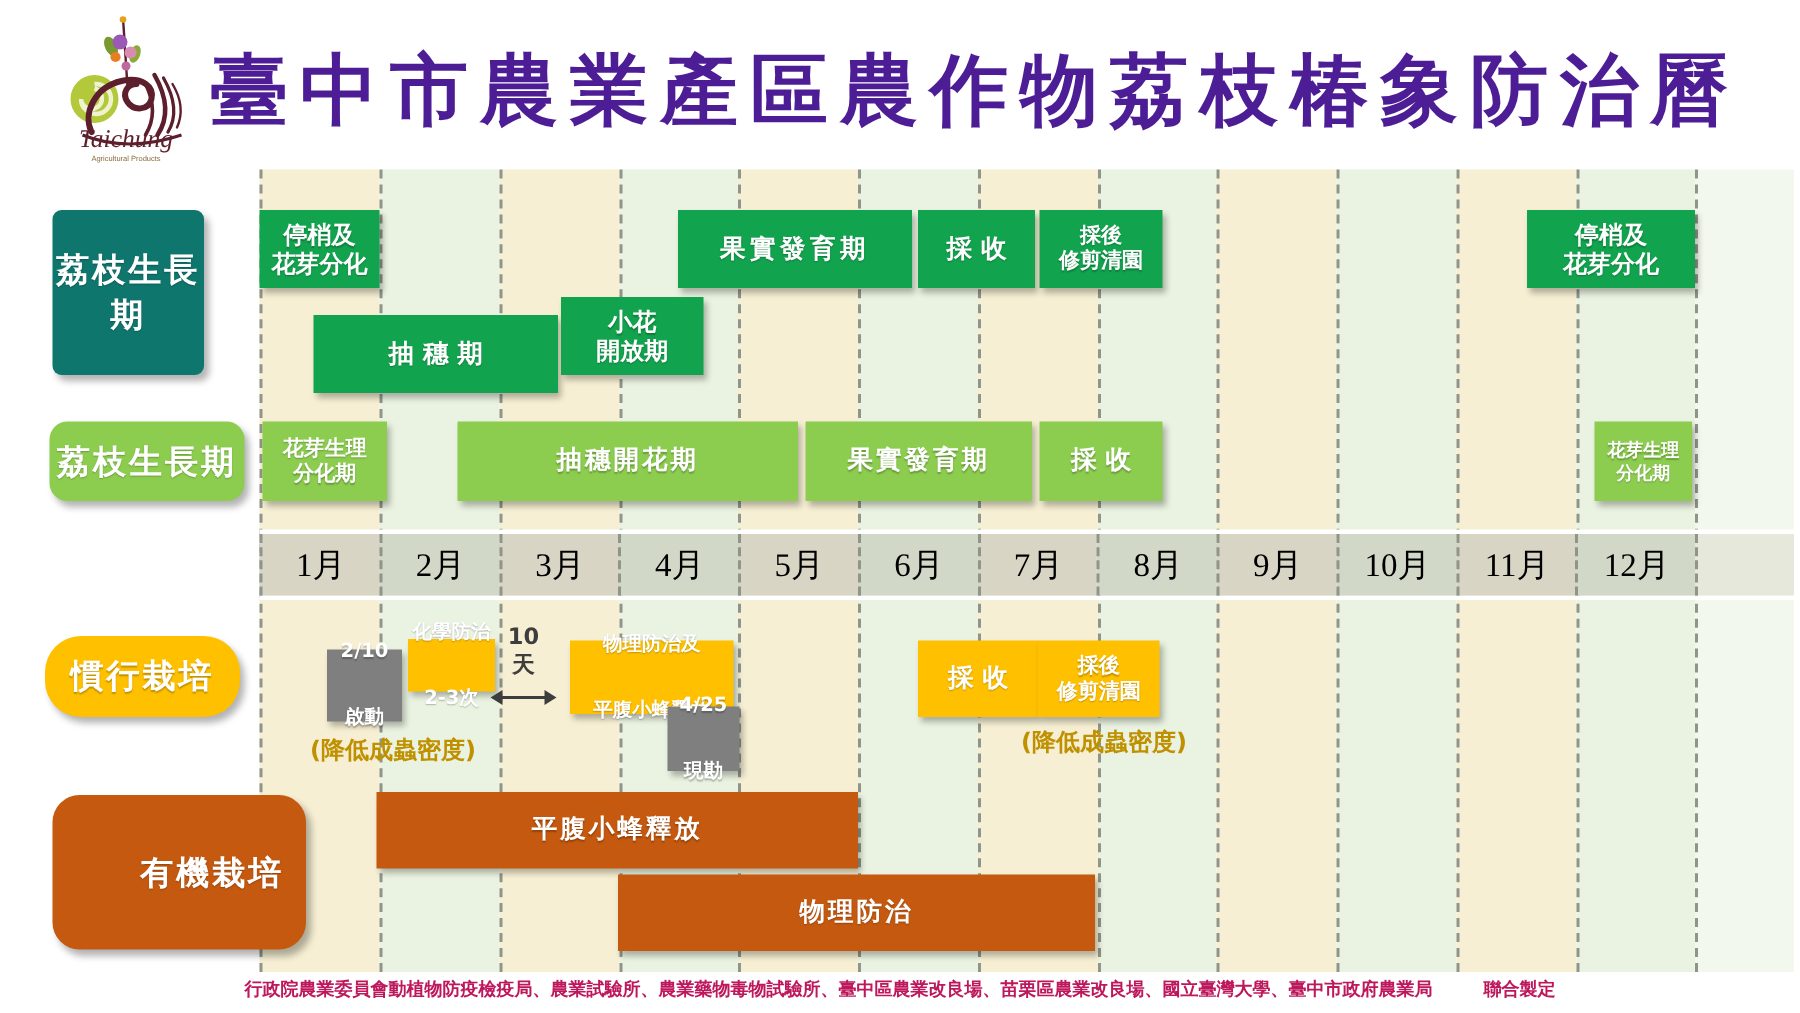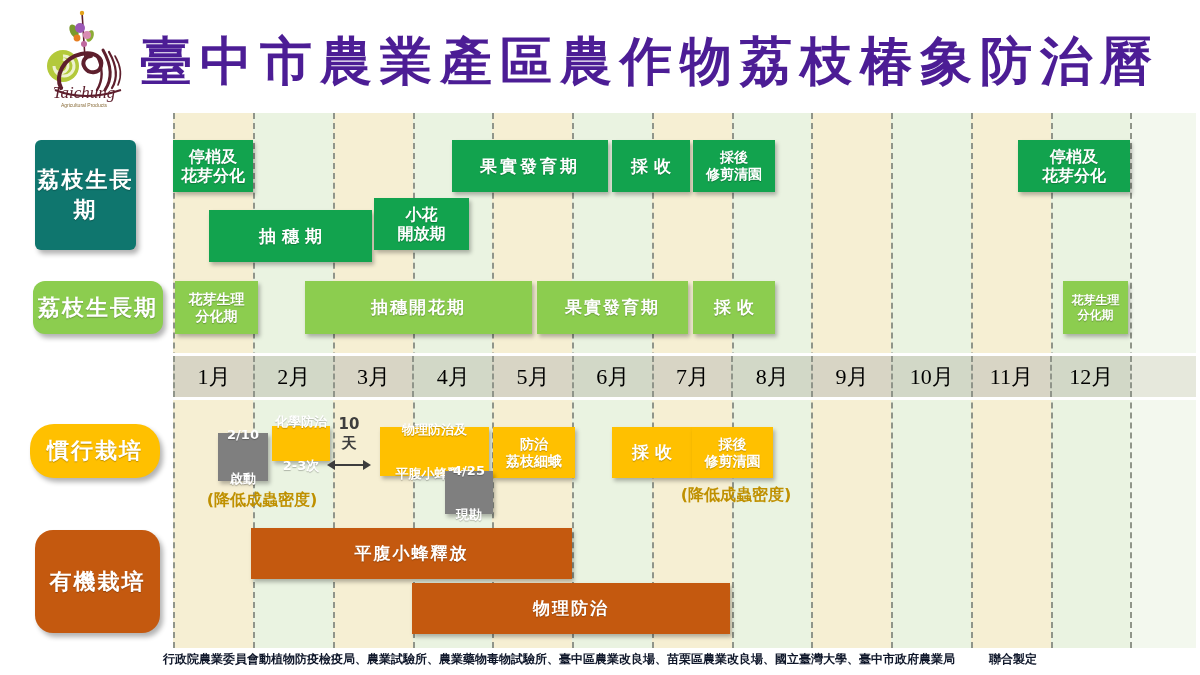--- a/index.html
+++ b/index.html
@@ -54,21 +54,21 @@
             text-align:center;}
   .interval span{display:block;}
   .darrow{position:absolute;height:2px;background:#3d3d3d;}
   .darrow::before{content:"";position:absolute;left:-2px;top:-4px;border-top:5px solid transparent;
                   border-bottom:5px solid transparent;border-right:8px solid #3d3d3d;}
   .darrow::after{content:"";position:absolute;right:-2px;top:-4px;border-top:5px solid transparent;
                  border-bottom:5px solid transparent;border-left:8px solid #3d3d3d;}
 
   
   .footer{position:absolute;left:0;top:651px;width:1200px;text-align:center;
-          font-family:"Liberation Serif",serif;font-weight:bold;font-size:12px;color:#0f172a;white-space:nowrap;}
+          font-family:"Liberation Serif",serif;font-weight:bold;font-size:12px;color:#be185d;white-space:nowrap;}
   .footer .suffix{margin-left:34px;}
 
   .logo{position:absolute;left:33px;top:6px;width:102px;height:108px;}
 </style>
 </head>
 <body>
 
 <div class="canvas">
 
   <svg class="logo" viewBox="0 0 102 108">
@@ -120,21 +120,21 @@
     <div class="month-cell odd">9月</div>
     <div class="month-cell even">10月</div>
     <div class="month-cell odd">11月</div>
     <div class="month-cell even">12月</div>
     <div class="month-cell tail"></div>
   </div>
 
   <div class="row-label" style="left:35px;top:140px;width:101px;height:110px;border-radius:6px;background:#0f766e;">荔枝生長期</div>
   <div class="row-label" style="left:33px;top:281px;width:130px;height:53px;border-radius:12px;background:#8ccd4f;">荔枝生長期</div>
   <div class="row-label" style="left:30px;top:424px;width:130px;height:54px;border-radius:24px;background:#ffc000;">慣行栽培</div>
-  <div class="row-label" style="left:35px;top:530px;width:125px;height:103px;border-radius:18px;background:#c4590f;">有機栽培</div>
+  <div class="row-label" style="left:35px;top:530px;width:125px;height:103px;border-radius:18px;background:#c4590f;padding-left:44px;">有機栽培</div>
 
   <div class="bar dkgreen fs15" style="left:173px;top:140px;width:80px;height:52px;">
     <span>停梢及</span>
     <span>花芽分化</span>
   </div>
   <div class="bar dkgreen fs17" style="left:452px;top:140px;width:156px;height:52px;letter-spacing:3px;">
     <span>果實發育期</span>
   </div>
   <div class="bar dkgreen fs17" style="left:612px;top:140px;width:78px;height:52px;">
     <span>採 收</span>
@@ -188,24 +188,20 @@
   </div>
   <div class="darrow" style="left:329px;top:464px;width:40px;"></div>
   <div class="bar yellow fs13" style="left:380px;top:427px;width:109px;height:49px;align-items:center;">
     <span>物理防治及</span>
     <span>平腹小蜂釋放</span>
   </div>
   <div class="bar gray fs13" style="left:445px;top:471px;width:48px;height:43px;z-index:5;">
     <span>4/25</span>
     <span>現勘</span>
   </div>
-  <div class="bar yellow fs14" style="left:493px;top:427px;width:82px;height:51px;">
-    <span>防治</span>
-    <span>荔枝細蛾</span>
-  </div>
   <div class="bar yellow fs17" style="left:612px;top:427px;width:80px;height:51px;">
     <span>採 收</span>
   </div>
   <div class="bar yellow fs14" style="left:692px;top:427px;width:81px;height:51px;">
     <span>採後</span>
     <span>修剪清園</span>
   </div>
   <div class="note" style="left:196px;top:490px;width:132px;text-align:center;">(降低成蟲密度)</div>
   <div class="note" style="left:670px;top:485px;width:132px;text-align:center;">(降低成蟲密度)</div>
 

